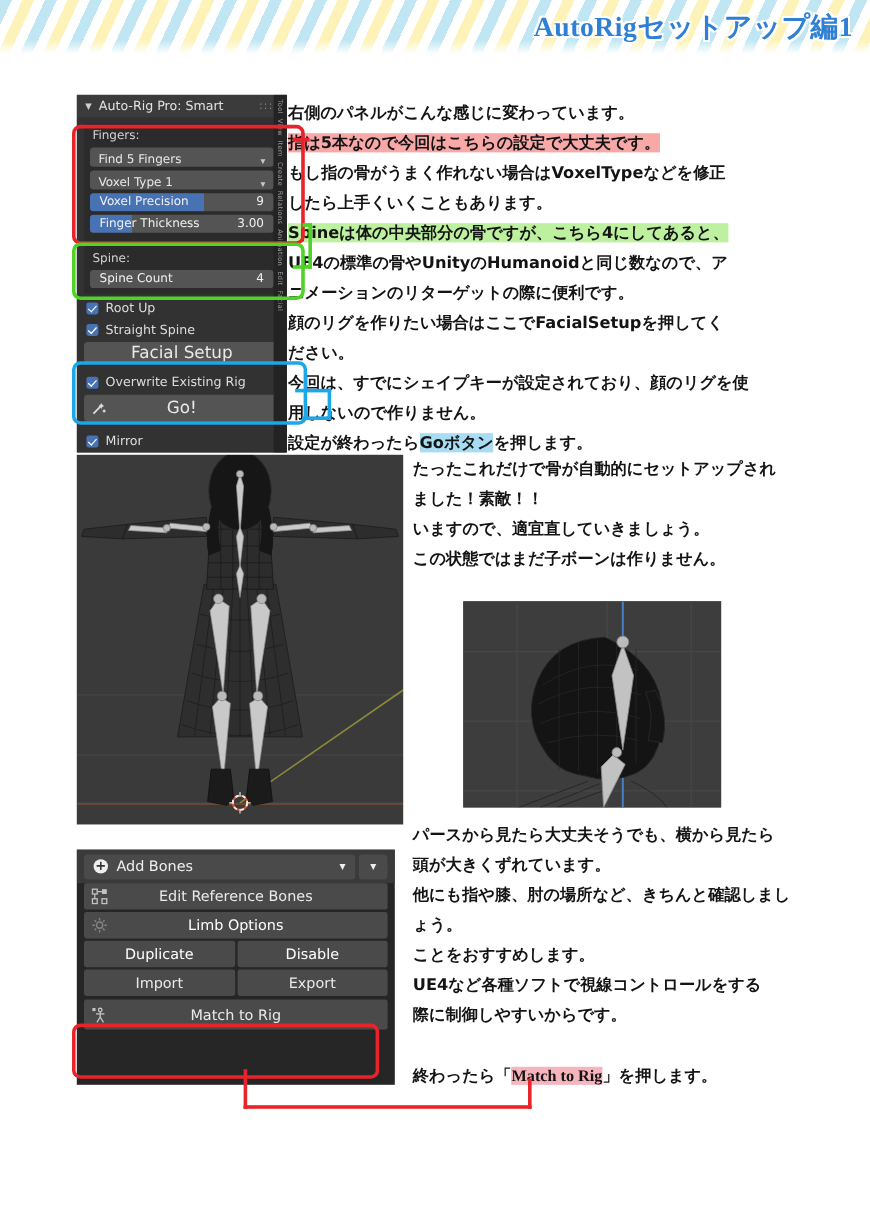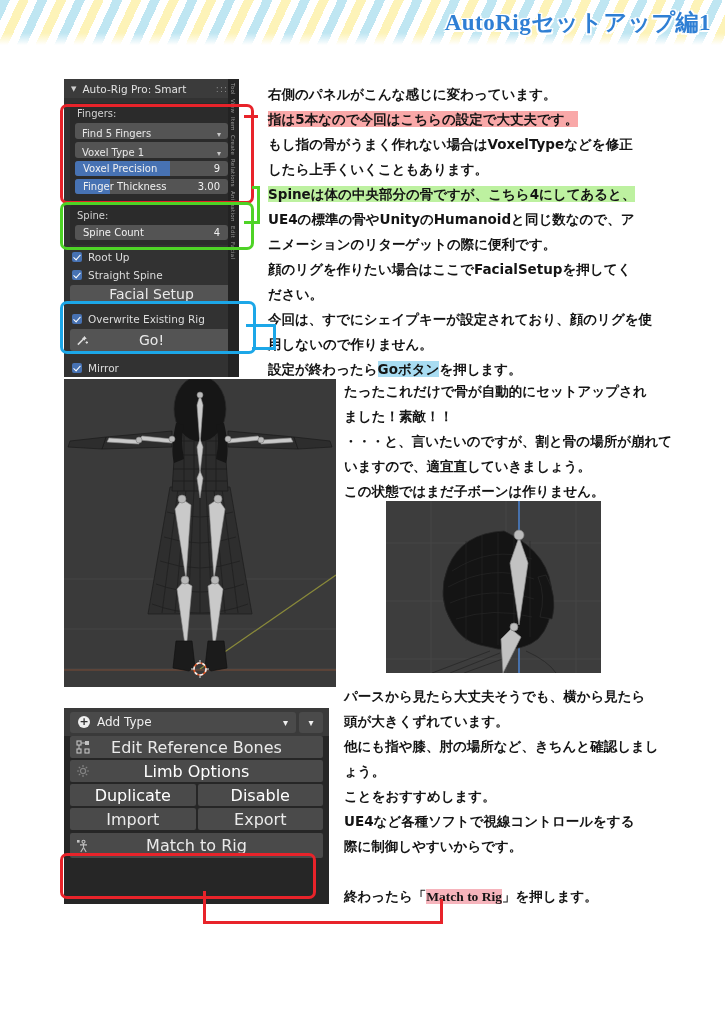--- a/index.html
+++ b/index.html
@@ -121,21 +121,21 @@
     font-size:11px;line-height:11px;text-align:center;margin-right:7px;font-weight:bold;flex:none;
   }
   .lb-combo .chev{margin-left:auto;font-size:10px;}
   .lb-chevbtn{
     width:24px;height:21px;background:#4a4a4a;border-radius:3px;margin-left:3px;
     display:flex;align-items:center;justify-content:center;font-size:10px;color:#efefef;
   }
   .lb-rows{padding:0 6px;}
   .lb-row{
     background:#4a4a4a;height:22px;display:flex;align-items:center;justify-content:center;
-    color:#eaeaea;font-size:16px;margin-bottom:2px;position:relative;border-radius:2px;
+    color:#eaeaea;font-size:12px;margin-bottom:2px;position:relative;border-radius:2px;
   }
   .lb-row.dim{color:#ffffff;}
   .lb-row .ico{position:absolute;left:6px;top:50%;transform:translateY(-50%);opacity:.85;}
   .lb-split{display:flex;gap:2px;margin-bottom:2px;}
   .lb-split .lb-row{flex:1;margin-bottom:0;}
   .lb-row.match{height:25px;margin-top:3px;}
 
   
   .viewport{position:absolute;overflow:hidden;background:#3b3b3b;}
   #viewport-front{left:64px;top:379px;width:272px;height:308px;}
@@ -147,21 +147,21 @@
     font-family:"DejaVu Sans","Liberation Sans",sans-serif;
     font-size:13.5px;line-height:25px;color:#141414;font-weight:bold;
   }
   .tblock .ln{white-space:nowrap;}
   .hl-red{background:#f9a8a8;}
   .hl-green{background:#bdf1a0;}
   .hl-blue{background:#a8dcf2;}
   .hl-pink{background:#f6b4bc;}
   .serifish{font-family:"Liberation Serif","DejaVu Serif",serif;}
 
-  #text-top{left:268px;top:82px;}
+  #text-top{left:240px;top:82px;}
   #text-mid{left:344px;top:379px;}
   #text-bot{left:344px;top:684px;}
 
   
   .anno{position:absolute;border-style:solid;border-radius:7px;pointer-events:none;}
   #anno-red{left:60px;top:104px;width:188px;height:94px;border:3px solid #e8232a;}
   #anno-green{left:60px;top:202px;width:188px;height:42px;border:3px solid #4ed326;}
   #anno-blue{left:60px;top:301px;width:190px;height:47px;border:3px solid #1ca7e8;}
   #anno-red2{left:60px;top:853px;width:250px;height:40px;border:3px solid #e8232a;}
 
@@ -398,21 +398,21 @@
         <circle cx="133" cy="34" r="5"></circle>
         <circle cx="128" cy="126" r="4"></circle>
       </g>
     </svg>
   </div>
 
   <div class="blender" id="limb-panel">
     <div class="lb-top">
       <div class="lb-combo">
         <span class="plus">+</span>
-        <span>Add Type</span>
+        <span>Add Bones</span>
         <span class="chev">▾</span>
       </div>
       <div class="lb-chevbtn">
         <span>▾</span>
       </div>
     </div>
     <div class="lb-rows">
       <div class="lb-row">
         <span class="ico">
           <svg width="14" height="14" viewBox="0 0 14 14">
@@ -486,21 +486,20 @@
       <div class="ln"><span>ニメーションのリターゲットの際に便利です。</span></div>
       <div class="ln"><span>顔のリグを作りたい場合はここでFacialSetupを押してく</span></div>
       <div class="ln"><span>ださい。</span></div>
       <div class="ln"><span>今回は、すでにシェイプキーが設定されており、顔のリグを使</span></div>
       <div class="ln"><span>用しないので作りません。</span></div>
       <div class="ln"><span>設定が終わったら</span><span class="hl-blue">Goボタン</span><span>を押します。</span></div>
     </div>
   <div class="tblock" id="text-mid">
       <div class="ln"><span>たったこれだけで骨が自動的にセットアップされ</span></div>
       <div class="ln"><span>ました！素敵！！</span></div>
-      <div class="ln"><span>・・・と、言いたいのですが、割と骨の場所が崩れて</span></div>
       <div class="ln"><span>いますので、適宜直していきましょう。</span></div>
       <div class="ln"><span>この状態ではまだ子ボーンは作りません。</span></div>
     </div>
   <div class="tblock" id="text-bot">
       <div class="ln"><span>パースから見たら大丈夫そうでも、横から見たら</span></div>
       <div class="ln"><span>頭が大きくずれています。</span></div>
       <div class="ln"><span>他にも指や膝、肘の場所など、きちんと確認しまし</span></div>
       <div class="ln"><span>ょう。</span></div>
       <div class="ln"><span>ことをおすすめします。</span></div>
       <div class="ln"><span>UE4など各種ソフトで視線コントロールをする</span></div>

